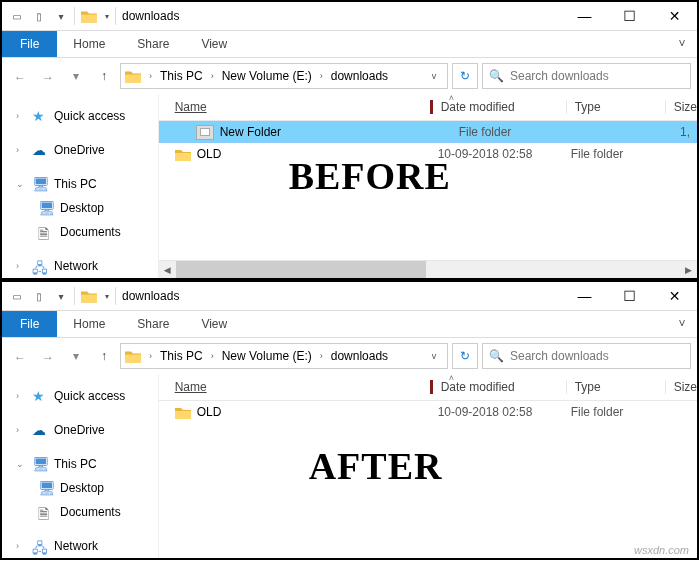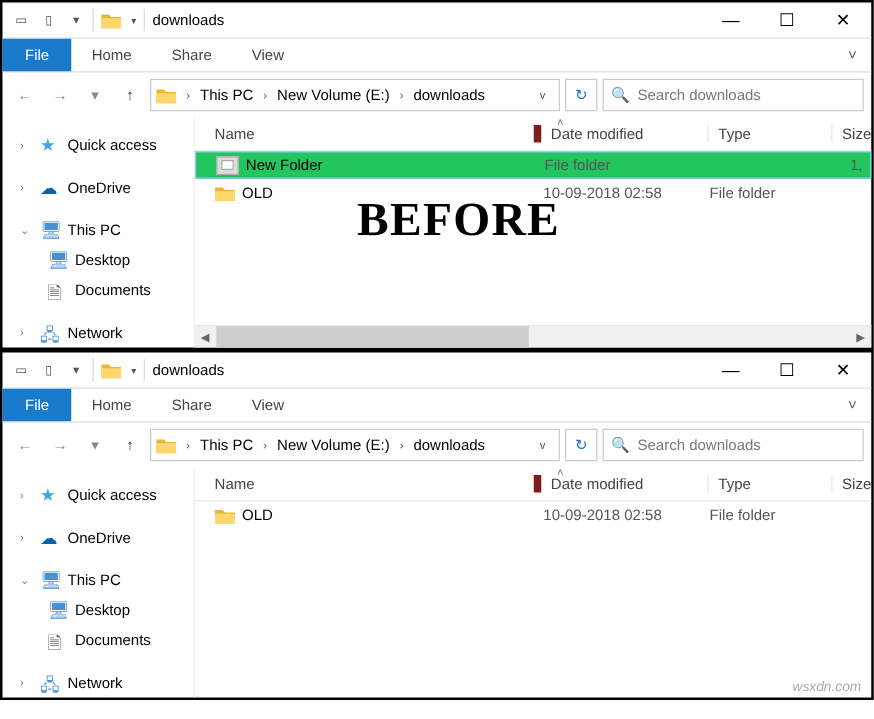--- a/index.html
+++ b/index.html
@@ -64,27 +64,27 @@
   .ic { width:16px; height:16px; display:inline-block; }
   .ic-star { color:#3ea6e6; font-size:14px; }
   .ic-onedrive { color:#0a64a4; font-size:14px; }
   .ic-pc { color:#4a90d9; font-size:14px; }
   .ic-desktop { color:#4a90d9; font-size:14px; }
   .ic-doc { color:#666; font-size:14px; }
   .ic-net { color:#4a90d9; font-size:14px; }
   
   .content { flex:1; display:flex; flex-direction:column; position:relative; }
   .cols { display:flex; height:26px; border-bottom:1px solid #e8e8e8; align-items:center; color:#444; }
-  .col-name { width:255px; padding-left:16px; border-right:6px solid #7f1d1d; }
+  .col-name { width:255px; padding-left:16px; border-right:3px solid #7f1d1d;text-decoration:underline; }
   .col-date { width:125px; padding-left:8px; border-right:1px solid #e8e8e8; }
   .col-type { width:90px; padding-left:8px; border-right:1px solid #e8e8e8; }
   .col-size { flex:1; padding-left:8px; text-align:right; }
   .sort-ind { position:absolute; left:290px; top:-1px; font-size:9px; color:#777; }
   .row { display:flex; height:22px; align-items:center; }
-  .row.selected { background:#22c55e; border:1px solid #8cc9ff; box-sizing:border-box; }
+  .row.selected { background:#7dd3fc; border:1px solid #8cc9ff; box-sizing:border-box;padding-left:20px; }
   .row .c-name { width:255px; padding-left:16px; display:flex; align-items:center; gap:6px; }
   .row .c-date { width:125px; padding-left:8px; color:#555; }
   .row .c-type { width:90px; padding-left:8px; color:#555; }
   .row .c-size { flex:1; padding-left:8px; color:#555; text-align:right; padding-right:6px; }
   .folder-ic { width:16px; height:13px; }
   .rename-ic { width:16px; height:13px; background:#ddd; border:1px solid #aaa; position:relative; }
   .rename-ic::after { content:""; position:absolute; left:3px; top:2px; width:8px; height:6px; background:#fff; border:1px solid #aaa; }
   .big-label {
     position:absolute; left:130px; top:60px; font-size:38px; font-weight:900;
     font-family: Georgia, "Times New Roman", serif; letter-spacing:1px; pointer-events:none;text-align:right;
@@ -352,19 +352,20 @@
             <path class="back" d="M0 2 L6 2 L8 4 L16 4 L16 13 L0 13 Z"></path>
               <path class="front" d="M0 5 L16 5 L16 13 L0 13 Z"></path>
           </svg>
           <span>OLD</span>
         </div>
         <div class="c-date">10-09-2018 02:58</div>
         <div class="c-type">File folder</div>
         <div class="c-size"></div>
       </div>
 
+      <div class="big-label" style="top:70px;left:150px;">AFTER</div>
 
       <div style="flex:1; min-height:120px;"></div>
     </div>
   </div>
 
   <div class="watermark">wsxdn.com</div>
 </div>
 
 </body></html>

